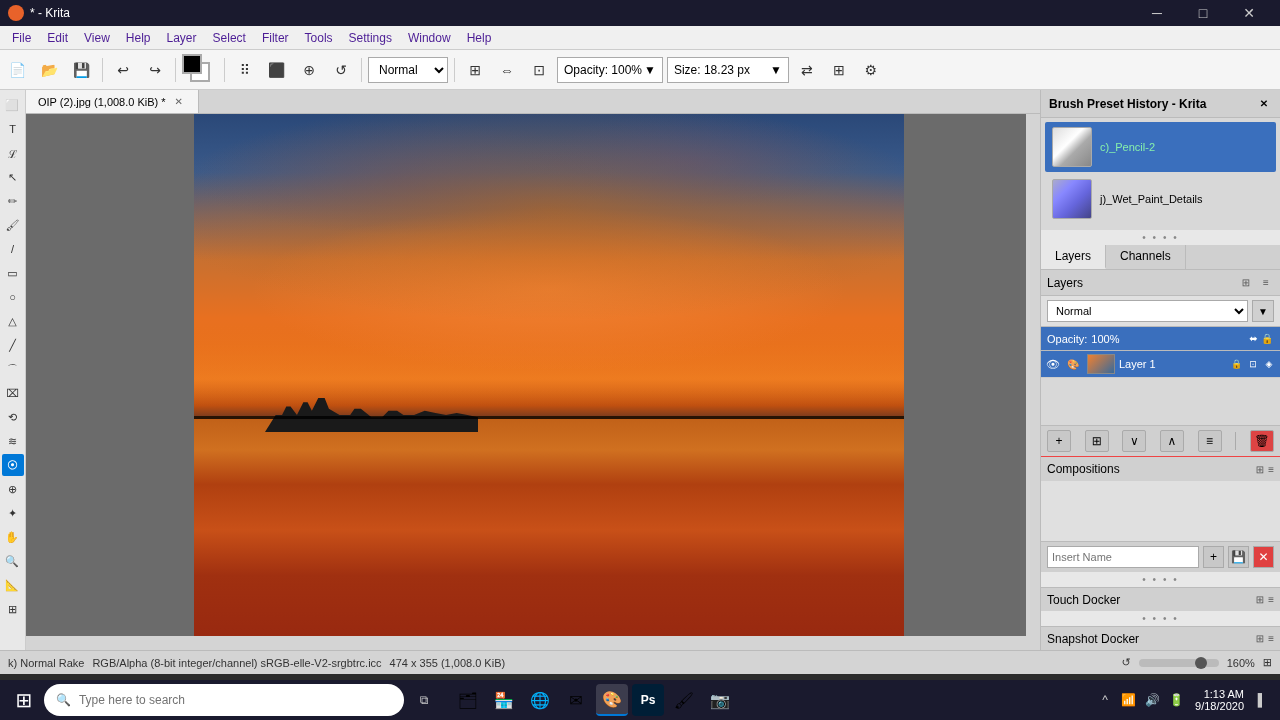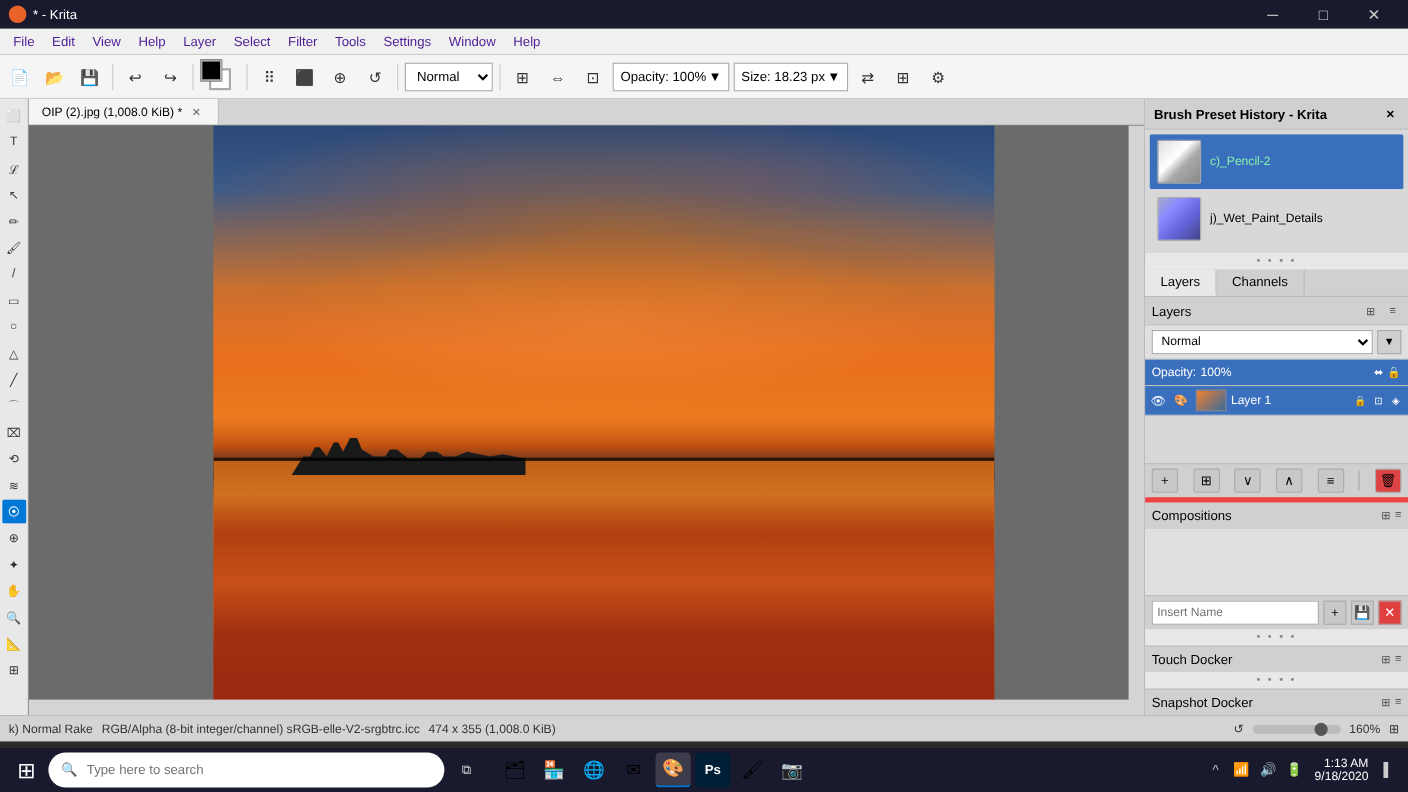--- a/index.html
+++ b/index.html
@@ -74,21 +74,21 @@
     }
     .opacity-control {
       display: flex; align-items: center; gap: 2px;
       background: #fff;
       border: 1px solid #aaa;
       height: 26px;
       padding: 0 6px;
       font-size: 12px;
     }
     .size-control {
-      display: flex; align-items: center; gap: 2px;
+      display: flex; align-items: center; gap: 20px;
       background: #fff;
       border: 1px solid #aaa;
       height: 26px;
       padding: 0 6px;
       font-size: 12px;
     }
 
     
     .main-area {
       display: flex;
@@ -427,21 +427,21 @@
       background: #c8c8c8;
       border: 1px solid #aaa;
       cursor: pointer;
       border-radius: 2px;
       font-size: 12px;
     }
     .layer-tool-sep { width: 1px; height: 18px; background: #aaa; }
 
     
     .compositions-section {
-      border-top: 5px solid #ef4444;
+      border-top: 1px solid #ef4444;
     }
     .compositions-header {
       height: 24px;
       background: #d0d0d0;
       display: flex;
       align-items: center;
       justify-content: space-between;
       padding: 0 6px;
       font-size: 12px;
     }

